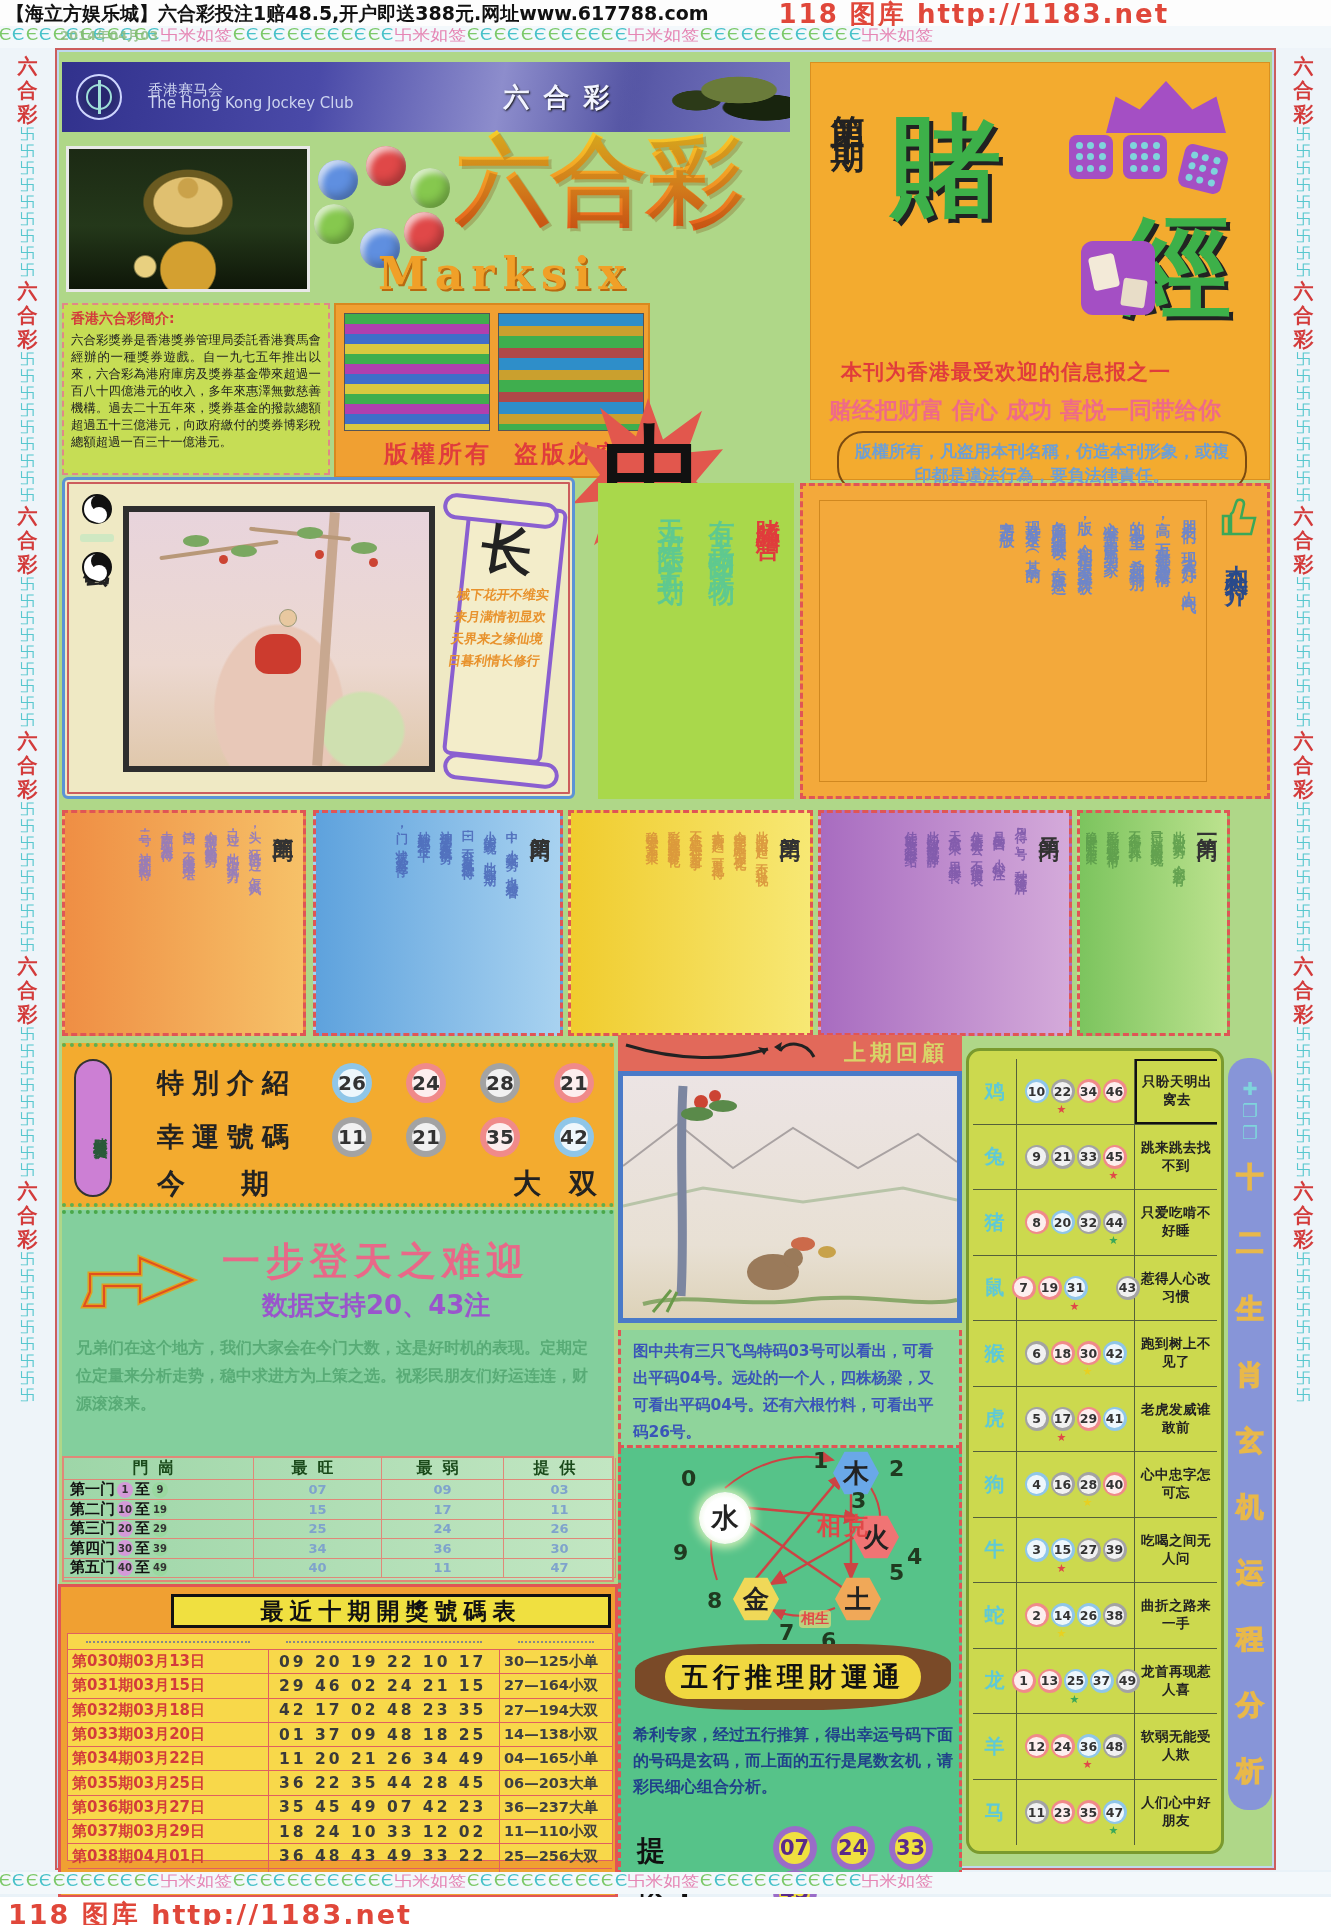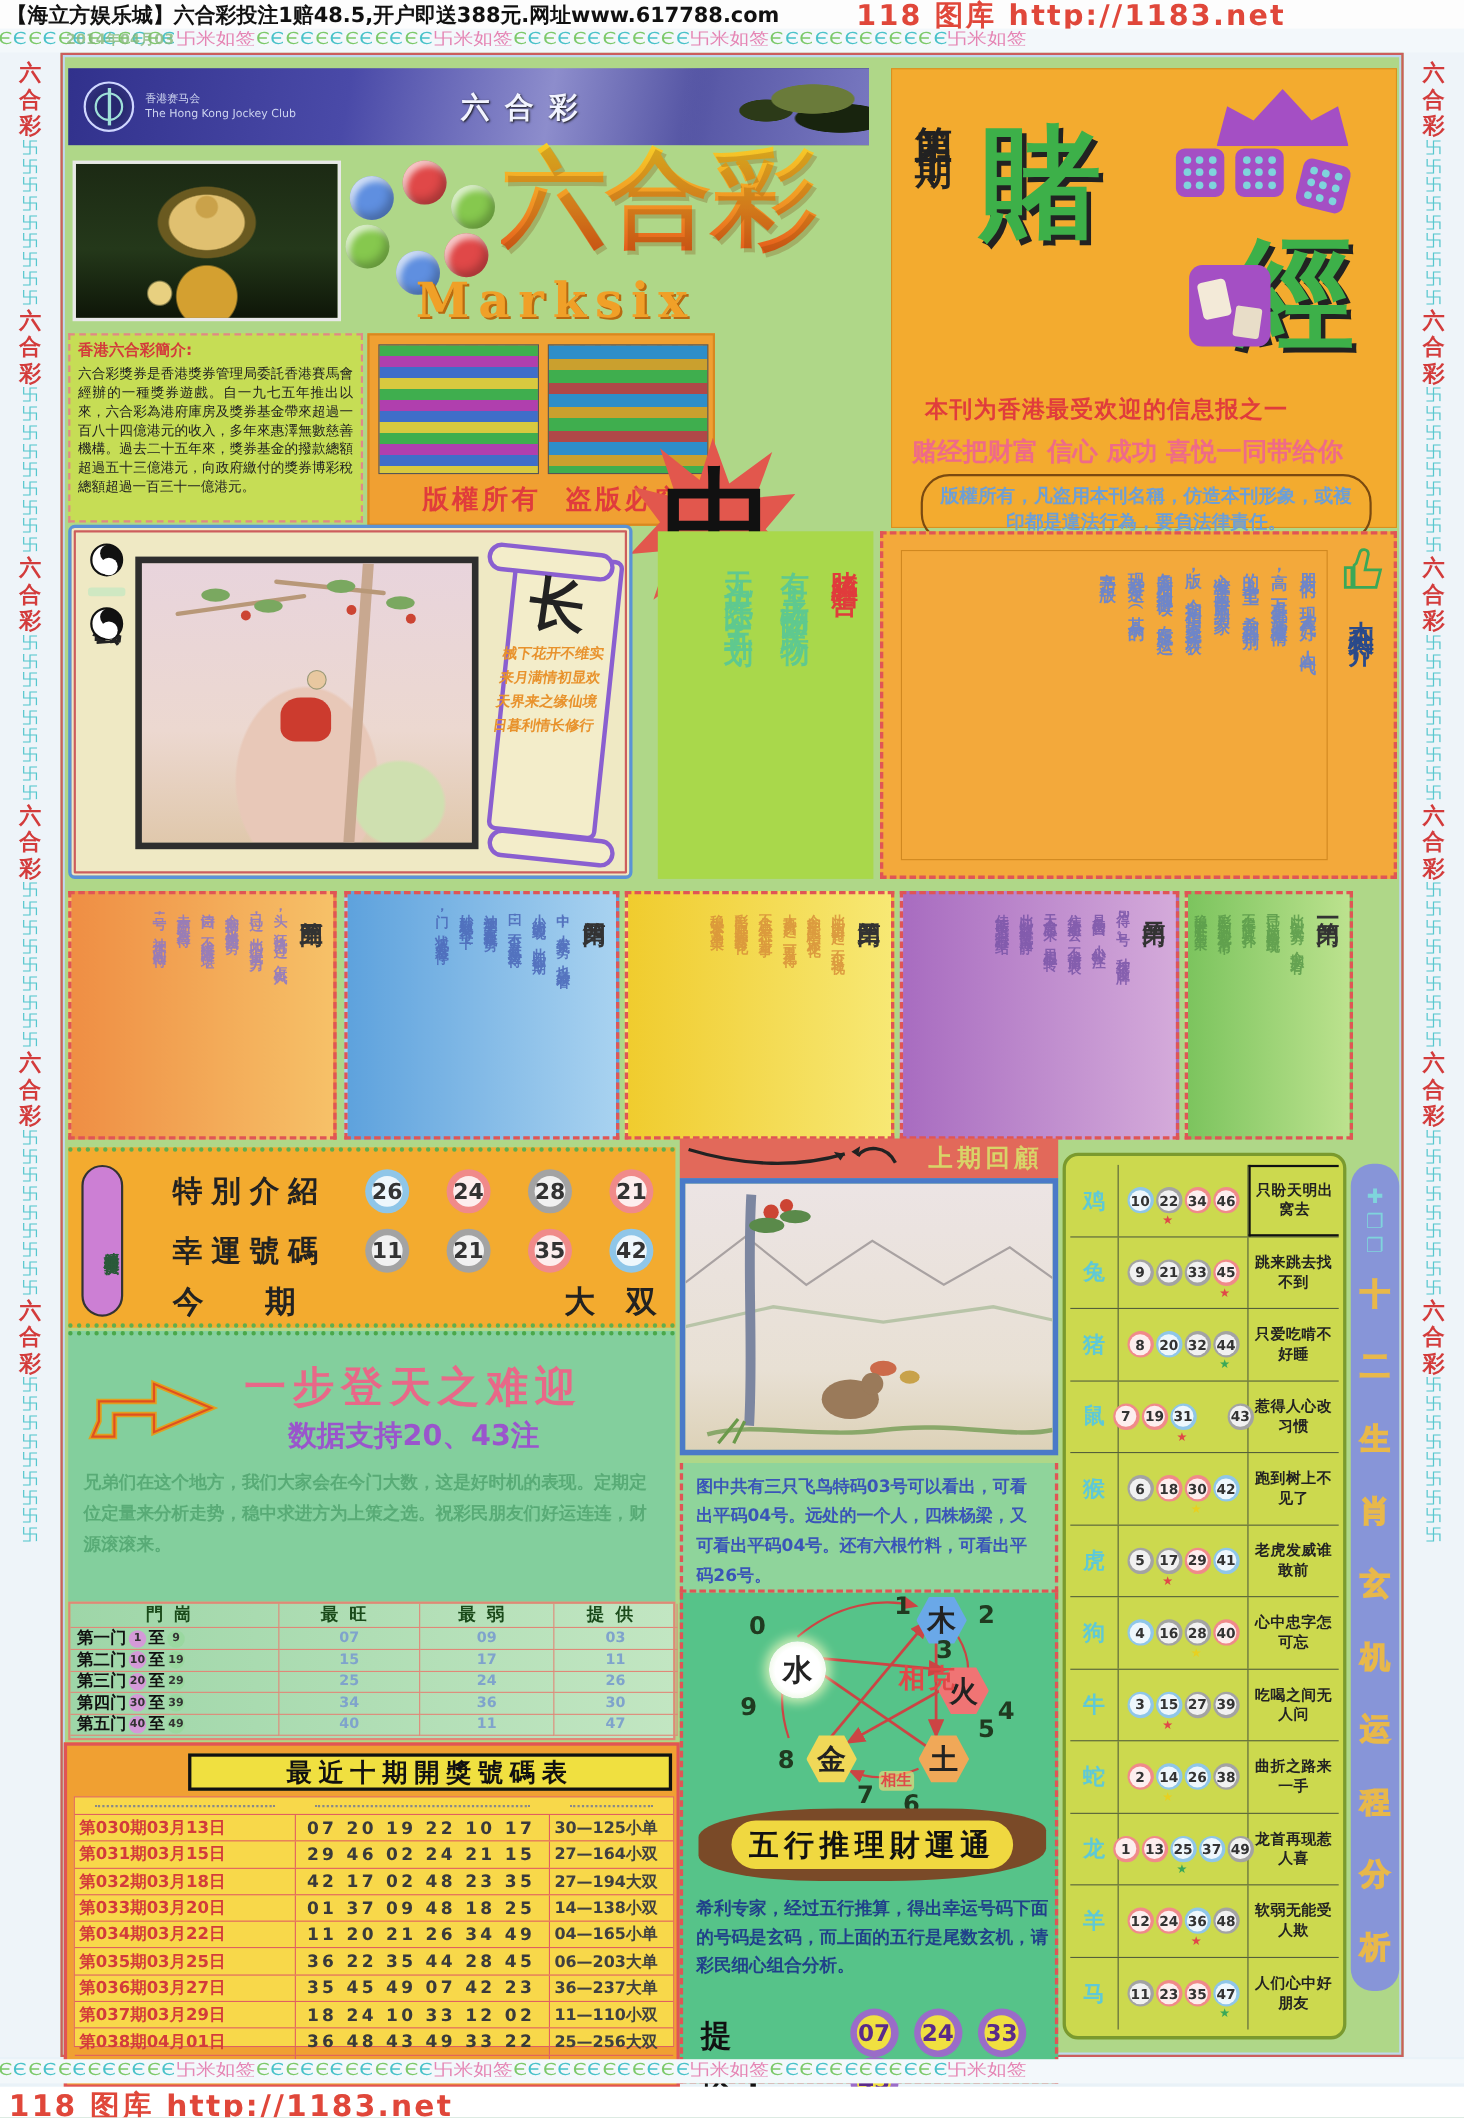--- a/index.html
+++ b/index.html
@@ -23,21 +23,21 @@
   .m-left{left:0;} .m-right{left:1276px;}
   .margin .mchar{color:#d33b3b;font-weight:bold;font-size:20px;line-height:24px;}
   .margin .mglyph{color:#57c7ce;font-size:15px;line-height:17px;}
   
   .mainframe{left:55px;top:48px;width:1221px;height:1822px;background:#afd788;border:2px solid #cc5d5d;box-shadow:0 0 0 2px #bfd8ee inset;}
   
   .banner{left:62px;top:62px;width:728px;height:70px;background:linear-gradient(100deg,#31318c 0%,#4a4aa8 35%,#8d8dcc 60%,#4d4d9e 80%,#2e2e6e 100%);display:flex;align-items:center;overflow:hidden;}
   .banner .logo{width:46px;height:46px;border-radius:50%;border:2px solid #cfd6ff;margin-left:14px;position:relative;background:radial-gradient(circle at 50% 50%,#27276e 40%,#3a3a8c 100%);}
   .banner .logo:before{content:"";position:absolute;left:8px;top:8px;right:8px;bottom:8px;border:2px solid #9fe0d8;border-radius:50%;}
   .banner .logo:after{content:"";position:absolute;left:20px;top:4px;width:3px;bottom:4px;background:#9fe0d8;}
-  .banner .clubtxt{color:#cdd4ef;font-size:10px;margin-left:10px;line-height:13px;}
+  .banner .clubtxt{color:#cdd4ef;font-size:15px;margin-left:26px;line-height:13px;}
   .banner .btitle{color:#f2f4ff;font-size:26px;font-weight:bold;letter-spacing:14px;margin-left:150px;text-shadow:1px 1px 2px #111;}
   .horses{position:absolute;right:0;top:0;width:170px;height:70px;
     background:radial-gradient(ellipse at 70% 40%,#6a7b3a 0 22%,transparent 23%),
                radial-gradient(ellipse at 45% 55%,#2c3a18 0 18%,transparent 19%),
                radial-gradient(ellipse at 85% 65%,#18240e 0 20%,transparent 21%),
                linear-gradient(100deg,transparent 0%,#5a5aa8 20%,#7878c0 100%);}
   
   .photo{left:66px;top:146px;width:244px;height:146px;border:3px solid #e8e8e8;background:
      radial-gradient(circle at 50% 28%,#caa24a 0 6%,transparent 7%),
      radial-gradient(ellipse at 50% 38%,#e0c070 0 20%,#6a5a20 21% 26%,transparent 27%),
@@ -959,21 +959,21 @@
     <div class="rc-title">最近十期開獎號碼表</div>
     <div class="rc-grid">
       <div class="rc-hd">
           <i></i>
           <i></i>
           <i></i>
         </div>
       <div id="rcRows">
           <div class="rc-row">
             <div class="rc-issue">第030期03月13日</div>
-            <div class="rc-nums">07 20 19 22 10 17</div>
+            <div class="rc-nums">09 20 19 22 10 17</div>
             <div class="rc-res">30—125小单</div>
           </div>
           <div class="rc-row">
             <div class="rc-issue">第031期03月15日</div>
             <div class="rc-nums">29 46 02 24 21 15</div>
             <div class="rc-res">27—164小双</div>
           </div>
           <div class="rc-row">
             <div class="rc-issue">第032期03月18日</div>
             <div class="rc-nums">42 17 02 48 23 35</div>

